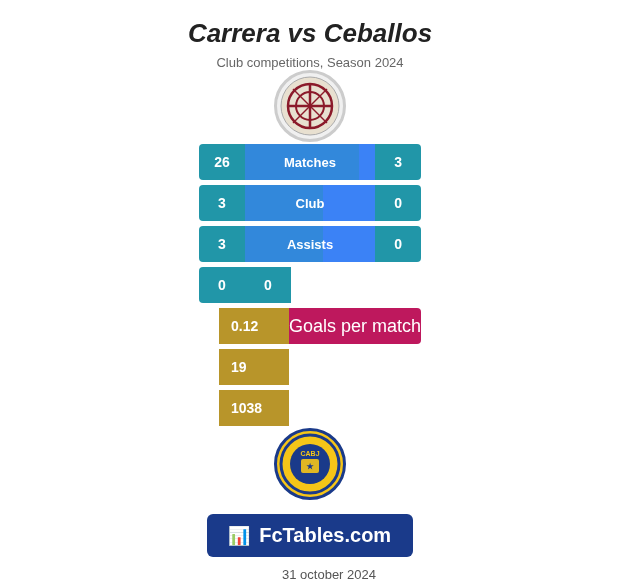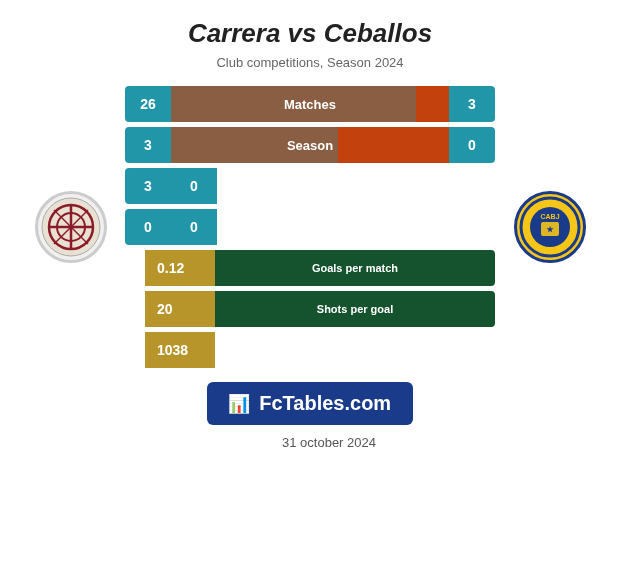--- a/index.html
+++ b/index.html
@@ -25,31 +25,30 @@
       font-size: 26px;
       font-weight: bold;
       color: #222;
       margin-bottom: 6px;
       font-style: italic;
     }
 
     .subtitle {
       font-size: 13px;
       color: #666;
-      margin-bottom: 16px;
       text-align: right;
     }
 
     .main-section {
       display: flex;
-      flex-direction: row;
+      flex-direction: column;
       align-items: center;
       width: 100%;
       justify-content: center;
-      gap: 12px;
+      gap: 2px;
     }
 
     .logo-left, .logo-right {
       width: 85px;
       display: flex;
       align-items: center;
       justify-content: center;
       flex-shrink: 0;
     }
 
@@ -77,24 +76,24 @@
       font-size: 14px;
       display: flex;
       align-items: center;
       justify-content: flex-start;
       padding: 0 12px;
       min-width: 70px;
       margin-left: 20px;
     }
 
     .stat-single-label {
-      background: #14532d;
-      color: #fff;
-      font-weight: bold;
-      font-size: 11px;
+      background: #be185d;
+      color: #fff;
+      font-weight: normal;
+      font-size: 18px;
       flex: 1;
       display: flex;
       align-items: center;
       justify-content: center;
       text-align: center;
     }
 
     
     .lanus-logo {
       width: 72px;
@@ -167,21 +166,21 @@
       display: flex;
       align-items: center;
       justify-content: center;
       min-width: 46px;
       padding: 0 8px;
       z-index: 2;
     }
 
     .bar-label-wrap {
       flex: 1;
-      background: #c2410c;
+      background: #3b82f6;
       display: flex;
       align-items: center;
       justify-content: center;
       position: relative;
     }
 
     .bar-fill {
       position: absolute;
       left: 0; top: 0; bottom: 0;
       background: #2196a8;
@@ -240,39 +239,42 @@
       <div class="bar-label-wrap">
         <div class="bar-fill" style="width:88%"></div>
         <span class="bar-label-text">Matches</span>
       </div>
       <div class="bar-right-val">3</div>
     </div>
         <div class="stat-bar-wrap">
       <div class="bar-left-val">3</div>
       <div class="bar-label-wrap">
         <div class="bar-fill" style="width:60%"></div>
-        <span class="bar-label-text">Season</span>
+        <span class="bar-label-text">Club</span>
       </div>
       <div class="bar-right-val">0</div>
     </div>
         <div class="stat-bar-wrap">
       <div class="bar-left-val">3</div>
+      <div class="bar-label-wrap">
+        <div class="bar-fill" style="width:60%"></div>
+        <span class="bar-label-text">Assists</span>
+      </div>
       <div class="bar-right-val">0</div>
     </div>
         <div class="stat-bar-wrap">
       <div class="bar-left-val">0</div>
       <div class="bar-right-val">0</div>
     </div>
         <div class="stat-row-single">
       <div class="stat-single-left">0.12</div>
       <div class="stat-single-label">Goals per match</div>
     </div>
         <div class="stat-row-single">
-      <div class="stat-single-left">20</div>
-      <div class="stat-single-label">Shots per goal</div>
+      <div class="stat-single-left">19</div>
     </div>
         <div class="stat-row-single">
       <div class="stat-single-left">1038</div>
     </div>
       </div>
 
     <div class="logo-right">
       <div class="boca-logo">
         <svg width="62" height="62" viewBox="0 0 62 62">
           <circle cx="31" cy="31" r="29" fill="#f5c518" stroke="#1a3a8a" stroke-width="3"></circle>

